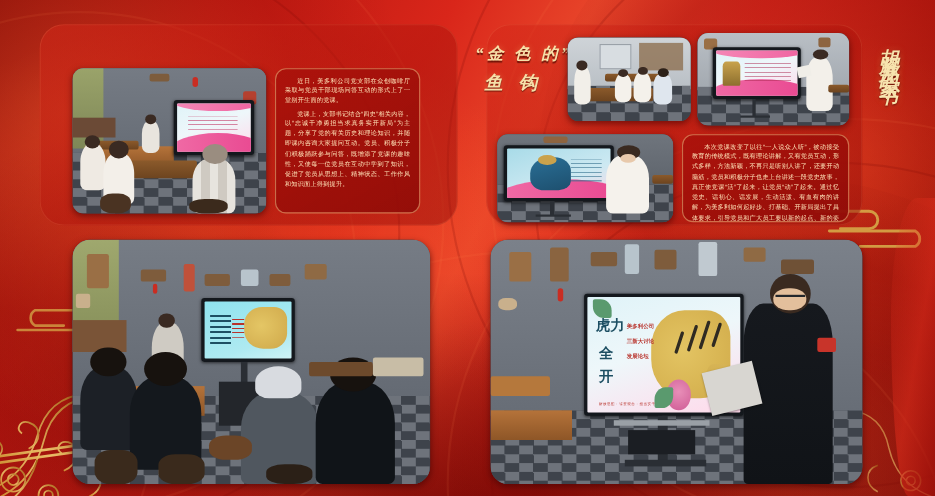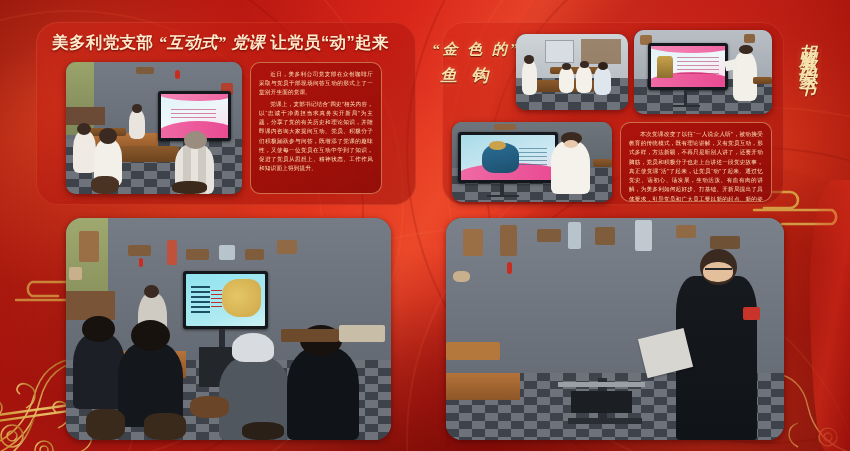--- a/index.html
+++ b/index.html
@@ -180,26 +180,20 @@
   </svg>
   <svg class="gold-lines gl-l" viewBox="0 0 96 40">
     <g fill="none" stroke="#d6a949" stroke-width="2.4" opacity=".75" stroke-linecap="round">
       <path d="M90 10 H 36 a8 8 0 0 0 0 14 H 62"></path>
       <path d="M80 28 H 20"></path>
     </g>
   </svg>
 
   <div class="panel" id="panel-left"></div>
 
-  <div id="title">
-    <span>美多利党支部</span>
-    <span class="ital">“</span><span class="ital">互动式</span><span class="ital">”</span>
-    <span class="ital">党课</span>
-    <span>让党员</span><span>“动”</span><span>起来</span>
-  </div>
 
   <div class="photo" style="left:66px;top:62px;width:176px;height:132px;">
     <div class="room">
       <div class="wall"></div>
       <div class="wall-green"></div>
       <div class="wain" style="left:0;top:34%;width:22%;height:14%;"></div>
       <div class="floor"></div>
       <div class="floor-wood" style="left:6%;bottom:32%;width:46%;height:14%;"></div>
       <div class="deco" style="left:40%;top:4%;width:10%;height:5%;background:#7d5c3c;"></div>
       <div class="lantern" style="left:62%;top:6%;width:5px;height:9px;border-radius:3px;"></div>
@@ -380,20 +374,45 @@
       <div class="deco" style="left:16%;top:3%;width:5%;height:14%;background:#8a6440;"></div>
       <div class="lantern" style="left:18%;top:20%;width:5px;height:12px;border-radius:3px;"></div>
       <div class="deco" style="left:27%;top:5%;width:7%;height:6%;background:#7e5c3c;"></div>
       <div class="deco" style="left:36%;top:2%;width:4%;height:12%;background:#b8c4cc;"></div>
       <div class="deco" style="left:44%;top:4%;width:6%;height:8%;background:#7e5c3c;"></div>
       <div class="deco" style="left:56%;top:1%;width:5%;height:14%;background:#c0c9d0;"></div>
       <div class="deco" style="left:68%;top:3%;width:6%;height:6%;background:#8f6a44;"></div>
       <div class="deco" style="left:78%;top:8%;width:9%;height:6%;background:#6f5136;"></div>
       <div class="lantern" style="left:76%;top:22%;width:6px;height:14px;border-radius:3px;"></div>
 
+      <div class="screen tiger-screen" style="left:25%;top:22%;width:43%;height:50%;">
+        <div class="inner">
+          <div class="tiger-body"></div>
+          <div class="tiger-stripe" style="right:14%;top:22%;width:2.5%;height:22%;"></div>
+          <div class="tiger-stripe" style="right:22%;top:20%;width:2.5%;height:26%;"></div>
+          <div class="tiger-stripe" style="right:30%;top:24%;width:2.5%;height:24%;"></div>
+          <div class="tiger-stripe" style="right:38%;top:30%;width:2.5%;height:20%;"></div>
+          <div style="position:absolute;right:6%;top:58%;width:16%;height:34%;
+            background:linear-gradient(180deg,#d7b455,#c09c3e);border-radius:30% 30% 40% 40%;"></div>
+          <div style="position:absolute;left:52%;bottom:2%;width:16%;height:26%;
+            background:radial-gradient(circle at 50% 40%,#e88fb8,#cf5b95);border-radius:50%;"></div>
+          <div style="position:absolute;left:44%;bottom:4%;width:12%;height:18%;
+            background:#5a9a6e;border-radius:60% 10% 60% 10%;"></div>
+          <div style="position:absolute;left:4%;top:2%;width:12%;height:16%;
+            background:#5a9a6e;border-radius:10% 60% 10% 60%;"></div>
+
+          <div class="tscreen-title" style="font-size:13px;">虎力</div>
+          <div class="tscreen-title" style="left:8%;top:42%;font-size:13px;">全</div>
+          <div class="tscreen-title" style="left:8%;top:62%;font-size:13px;">开</div>
+          <div class="tscreen-sub" style="left:26%;top:24%;font-size:5px;">美多利公司</div>
+          <div class="tscreen-sub" style="left:26%;top:37%;font-size:5px;">三新大讨论</div>
+          <div class="tscreen-sub" style="left:26%;top:50%;font-size:5px;">发展论坛</div>
+          <div style="position:absolute;left:8%;bottom:6%;color:#b8322b;font-size:3.2px;letter-spacing:.4px;">解放思想 · 转变观念 · 担当实干</div>
+        </div>
+      </div>
       <div class="stand" style="left:45%;top:72%;width:2.5%;height:20%;"></div>
       <div class="stand" style="left:33%;top:74%;width:26%;height:2%;background:#9aa0a6;"></div>
       <div class="stand" style="left:36%;top:90%;width:22%;height:3%;"></div>
       <div class="stand" style="left:37%;top:78%;width:18%;height:10%;background:#1b1e23;"></div>
 
       <div class="person" style="left:68%;top:26%;width:24%;height:74%;
         background:linear-gradient(180deg,#16191e 0%,#101317 100%);border-radius:22% 22% 4px 4px;"></div>
       <div class="head" style="left:75%;top:14%;width:11%;height:16%;background:#3a2a20;"></div>
       <div style="position:absolute;left:76%;top:20%;width:9%;height:9%;background:#e3bf9c;border-radius:46%;"></div>
       <div style="position:absolute;left:76.5%;top:22.5%;width:8%;height:2px;background:#23272c;"></div>

